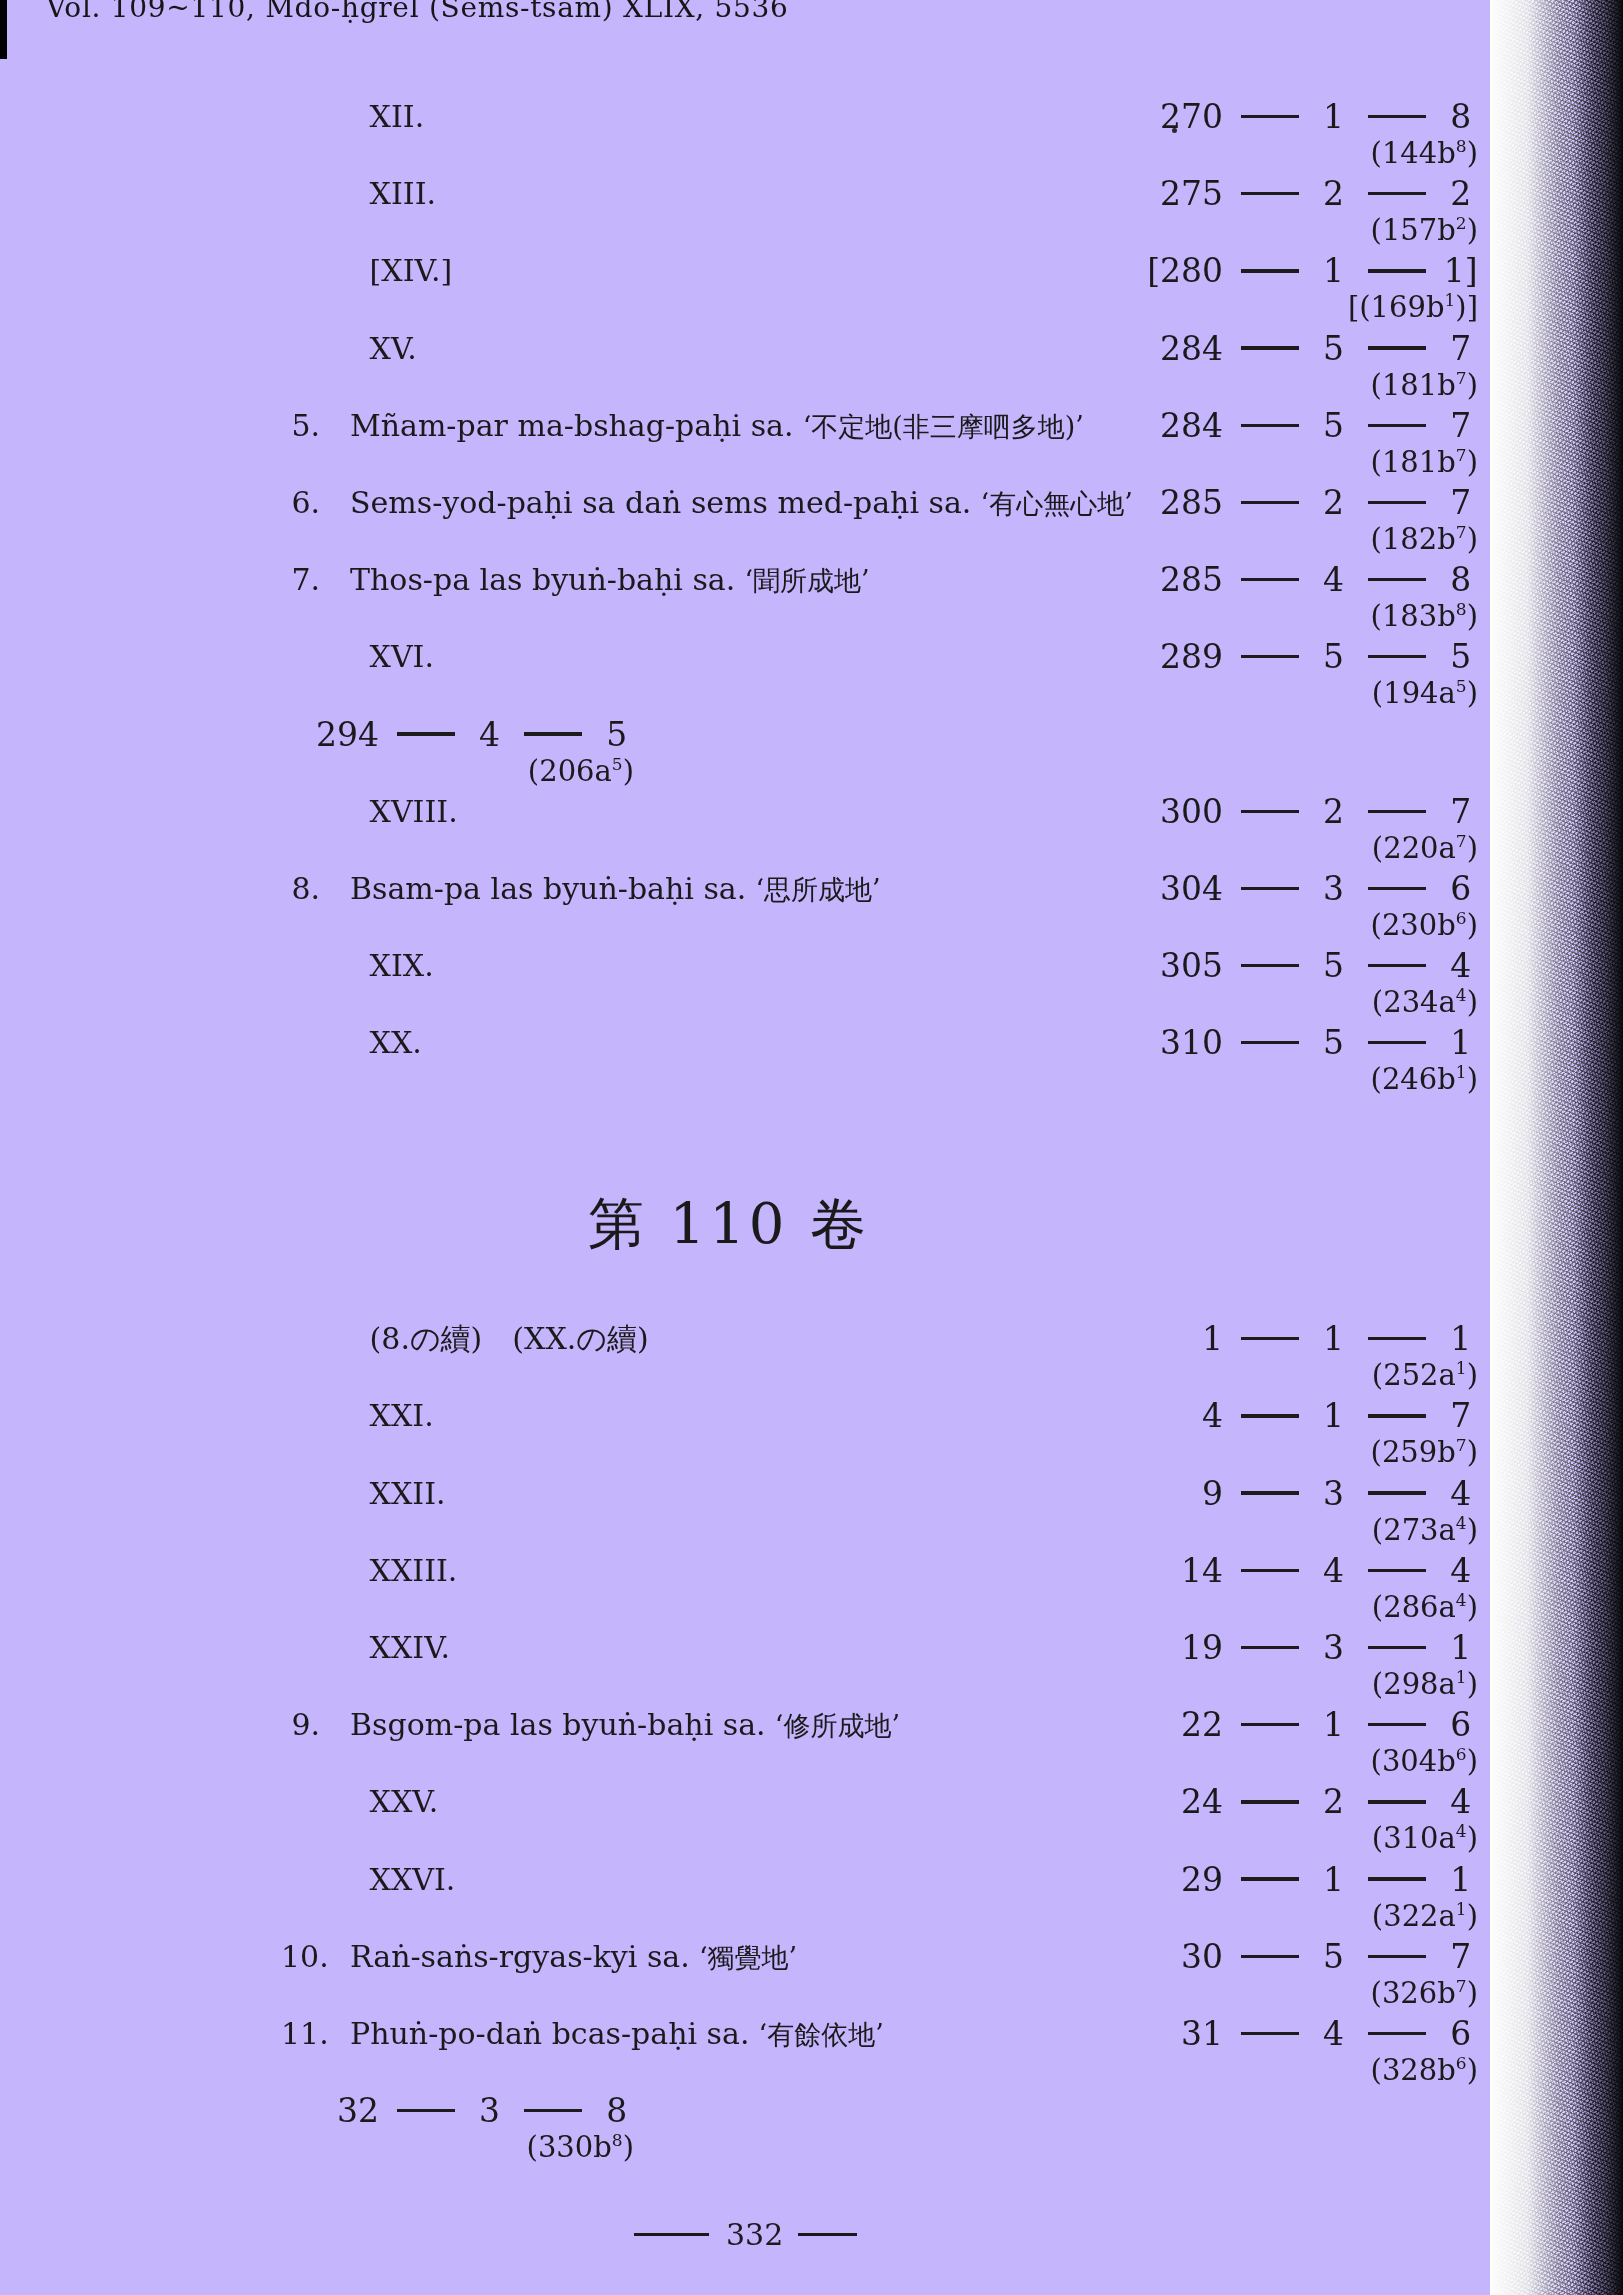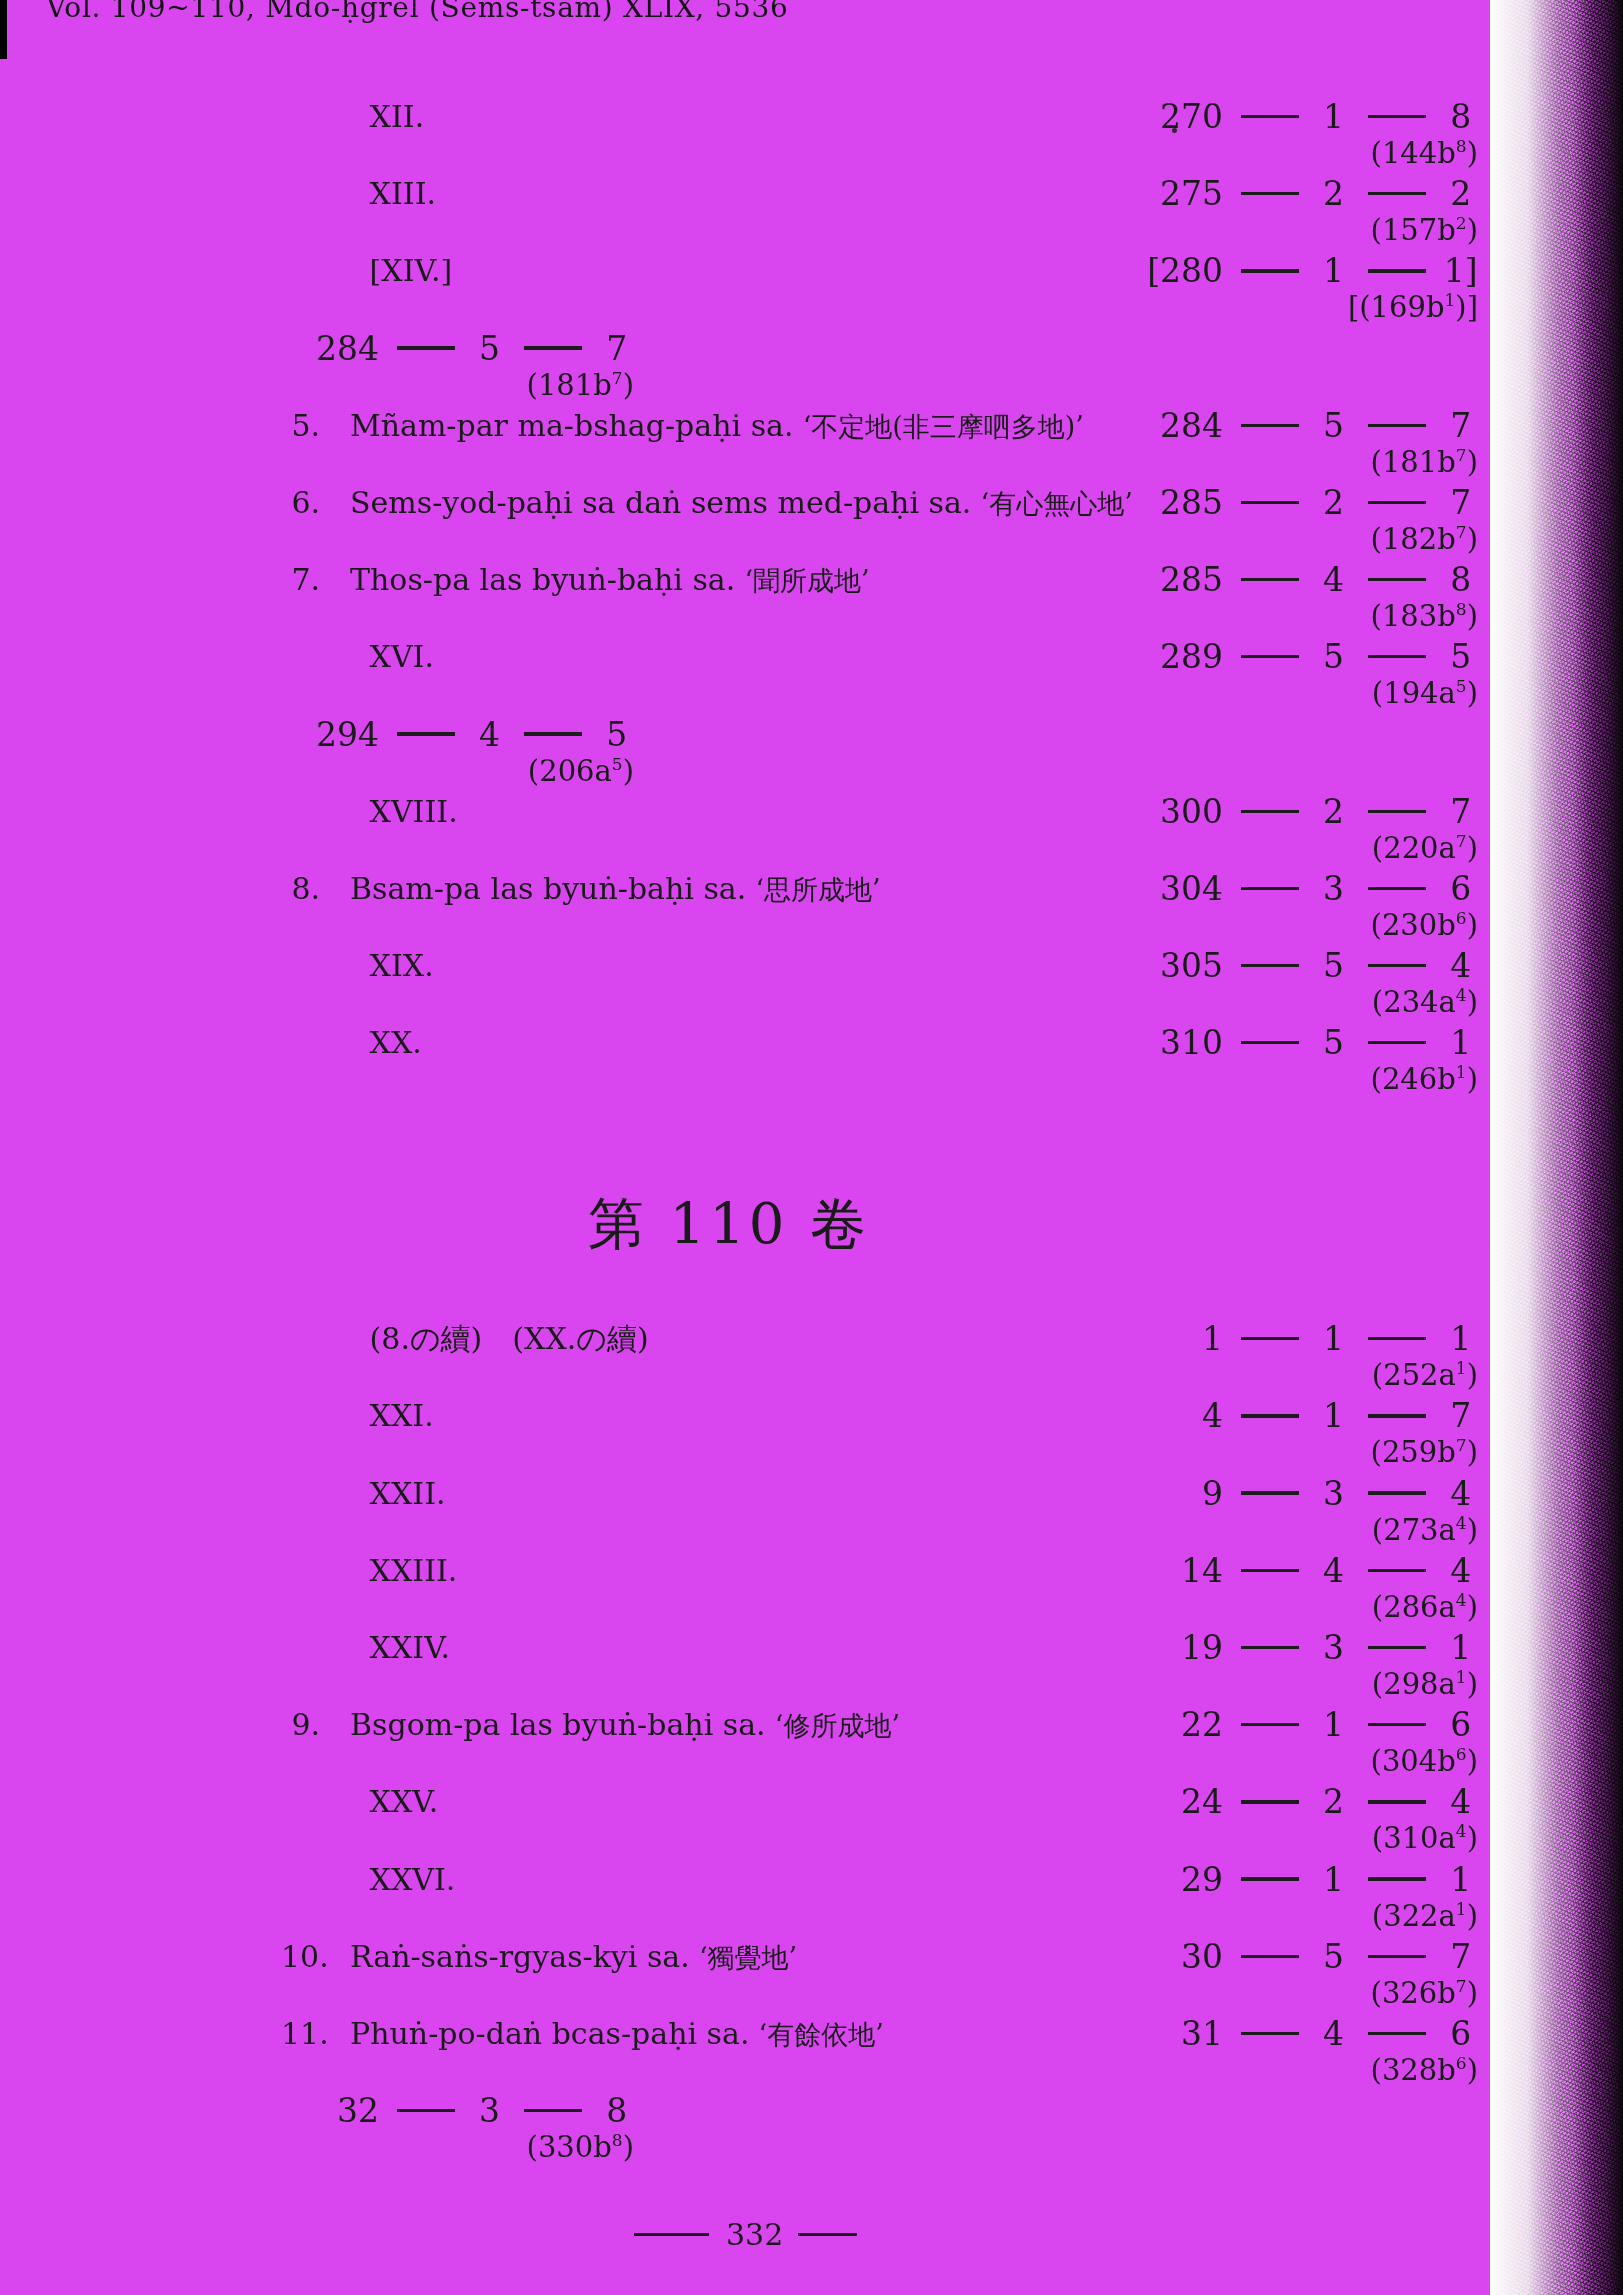--- a/index.html
+++ b/index.html
@@ -1,16 +1,16 @@
 <!DOCTYPE html>
 <html style="font-size:10.5px"><head>
 <meta charset="utf-8">
 <style>
   html,body{margin:0;padding:0;background:#ffffff;}
-  .page{position:relative;width:1624px;height:2295px;background:#d946ef;overflow:hidden;
+  .page{position:relative;width:1624px;height:2295px;background:#c4b5fd;overflow:hidden;
         font-family:"DejaVu Serif","Liberation Serif",serif;color:#1a1a1a;}
   .header{position:absolute;top:-9.2px;left:46px;font-size:28px;white-space:nowrap;
           letter-spacing:0.7px;color:#161616;}
   .content{position:absolute;left:281px;top:98px;width:1197px;}
   .row{display:flex;justify-content:space-between;align-items:flex-start;margin-bottom:5.2px;}
   .left{flex:1 1 auto;min-width:0;font-size:30px;line-height:37px;white-space:nowrap;}
   .num{display:inline-block;width:39px;text-align:right;margin-right:30px;}
   .roman-row .title{margin-left:19.6px;}
   .cn{font-size:27px;margin-left:9.2px;}
   .right{flex:0 0 auto;width:353px;}
@@ -84,20 +84,21 @@
             <span class="dash"></span>
             <span class="r2">1</span>
             <span class="dash"></span>
             <span class="r3">1]</span>
           </div>
           <div class="subline"><span>[(</span><span>169b</span><sup>1</sup><span>)]</span></div>
         </div>
     </div>
 
     <div class="row roman-row">
+      <div class="left"><span class="num"></span><span class="title">XV.</span><span class="cn"></span></div>
       <div class="right">
           <div class="refline">
             <span class="r1">284</span>
             <span class="dash"></span>
             <span class="r2">5</span>
             <span class="dash"></span>
             <span class="r3">7</span>
           </div>
           <div class="subline"><span>(</span><span>181b</span><sup>7</sup><span>)</span></div>
         </div>

